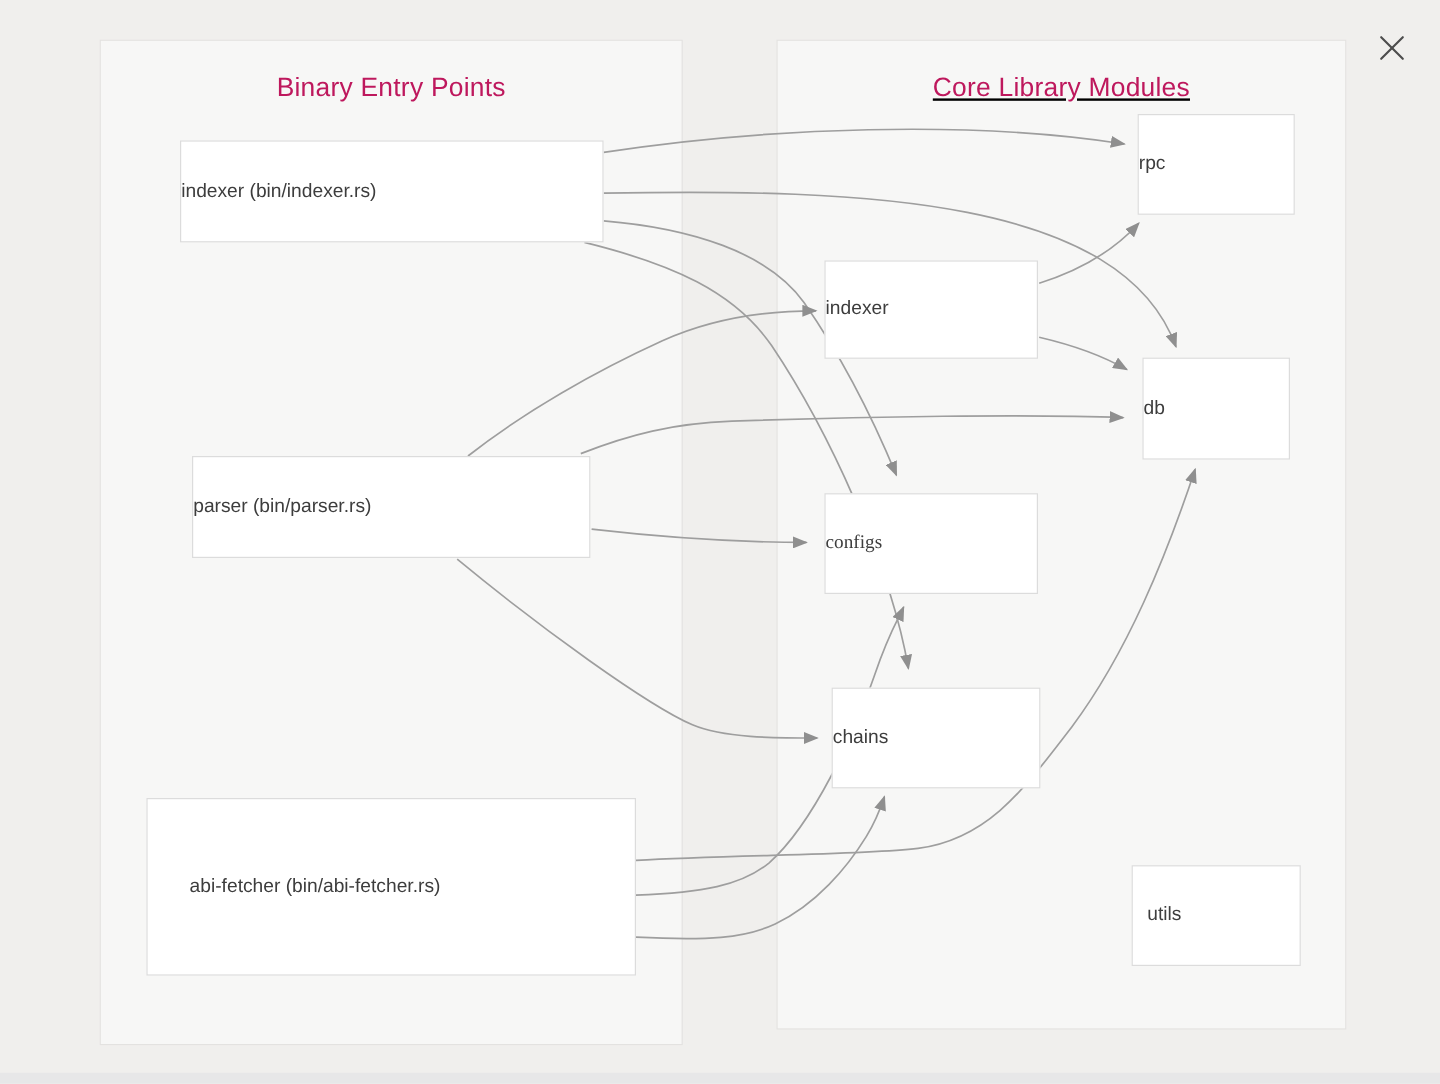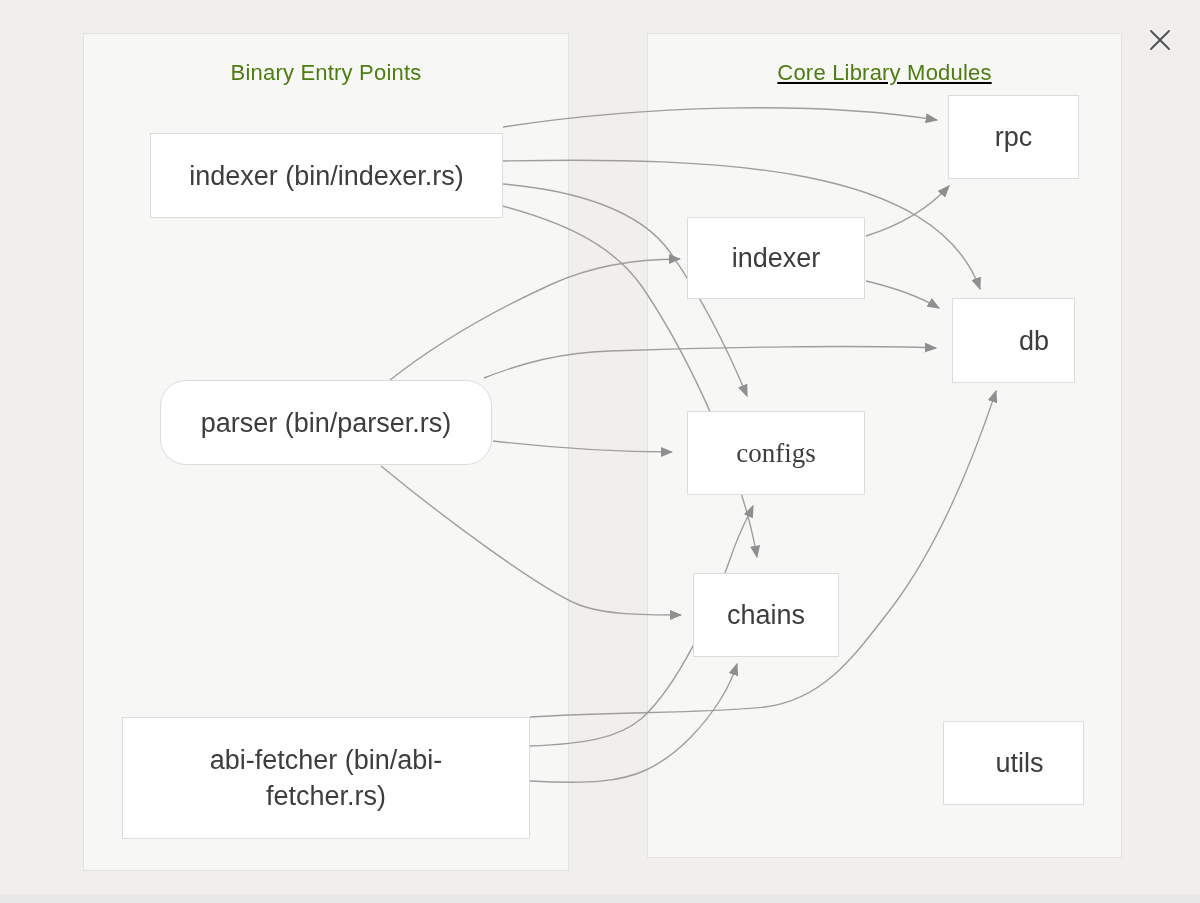--- a/index.html
+++ b/index.html
@@ -9,38 +9,38 @@
     font-family:"Liberation Sans", sans-serif;
     -webkit-font-smoothing:antialiased;
   }
   .panel{
     position:absolute;background:#f7f7f6;border:1px solid #e3e2e0;
     box-sizing:border-box;
   }
   #panel-binary{left:83px;top:33px;width:486px;height:838px;}
   #panel-core{left:647px;top:33px;width:475px;height:825px;text-decoration:underline;}
   .panel-title{
-    margin-top:26px;text-align:center;font-size:22px;color:#4d7c0f;
+    margin-top:26px;text-align:center;font-size:22px;color:#be185d;
     letter-spacing:.2px;
   }
   #edges{position:absolute;left:0;top:0;pointer-events:none;}
   .node{
     position:absolute;background:#ffffff;border:1px solid #dcdcdc;
-    box-sizing:border-box;display:flex;align-items:center;justify-content:center;
-    text-align:center;font-size:27px;color:#3d3d3d;line-height:36px;
+    box-sizing:border-box;display:flex;align-items:center;justify-content:flex-start;
+    text-align:center;font-size:16px;color:#3d3d3d;line-height:36px;
   }
-  #node-indexer{left:150px;top:133px;width:353px;height:85px;}
-  #node-parser{left:160px;top:380px;width:332px;height:85px;border-radius:26px;}
-  #node-abi-fetcher{left:122px;top:717px;width:408px;height:122px;}
+  #node-indexer{left:150px;top:117px;width:353px;height:85px;}
+  #node-parser{left:160px;top:380px;width:332px;height:85px;}
+  #node-abi-fetcher{left:122px;top:665px;width:408px;height:148px;padding-left:35px;}
   #node-abi-fetcher .node-label{max-width:240px;}
   #node-rpc{left:948px;top:95px;width:131px;height:84px;}
   #node-parsers{left:687px;top:217px;width:178px;height:82px;}
-  #node-db{left:952px;top:298px;width:123px;height:85px;padding-left:41px;}
+  #node-db{left:952px;top:298px;width:123px;height:85px;}
   #node-configs{left:687px;top:411px;width:178px;height:84px;font-family:Liberation Serif, serif;}
-  #node-chains{left:693px;top:573px;width:146px;height:84px;}
+  #node-chains{left:693px;top:573px;width:174px;height:84px;}
   #node-utils{left:943px;top:721px;width:141px;height:84px;padding-left:12px;}
   #close-btn{
     position:absolute;left:1146px;top:26px;width:28px;height:28px;
     background:none;border:none;padding:3px;cursor:pointer;
   }
   #bottom-strip{
     position:absolute;left:0;top:894px;width:1200px;height:9px;
     background:#e7e7e8;
   }
 </style>

